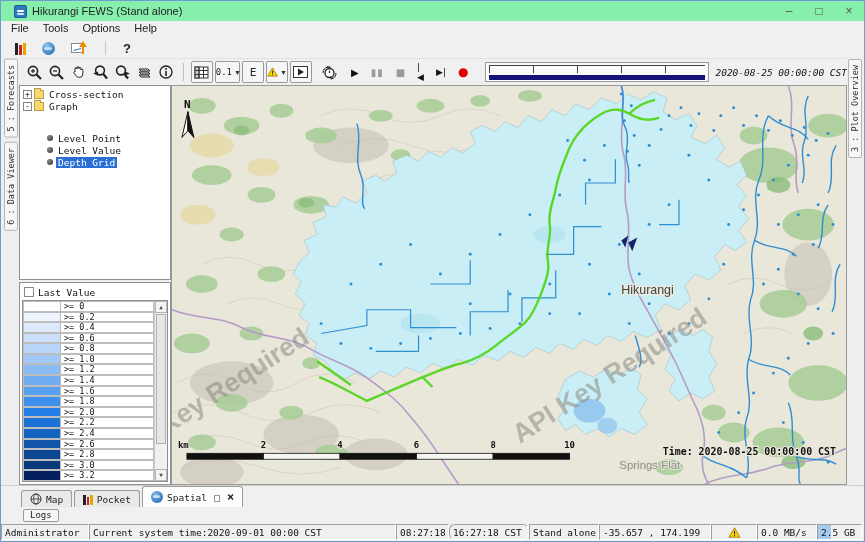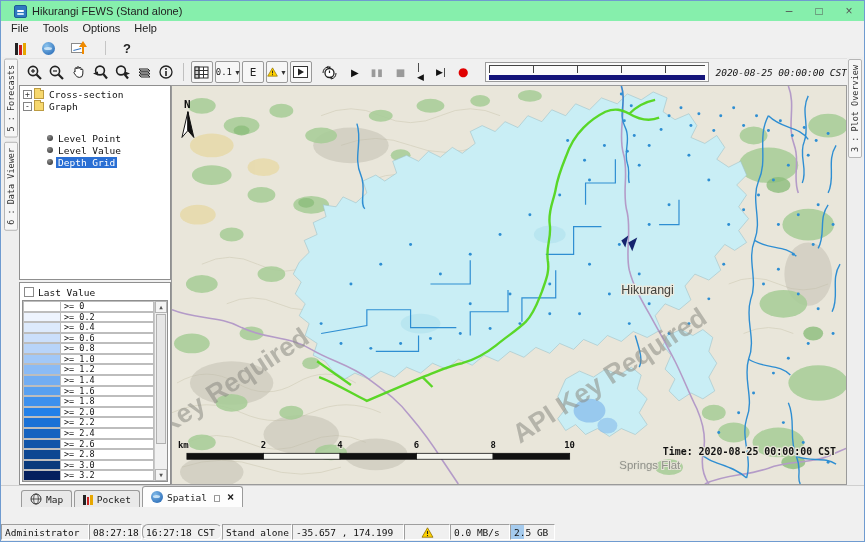--- a/index.html
+++ b/index.html
@@ -712,23 +712,27 @@
       <span>Pocket</span>
     </span>
     <span class="btab active">
       <span class="icon-bglobe"></span>
       <span>Spatial</span>
       <span class="tab-ctl">□</span>
       <span class="tab-ctl close">×</span>
     </span>
   </div>
 
+  <div class="logsrow">
+    <span class="logs-btn">Logs</span>
+  </div>
 
   <div class="statusbar">
     <span class="seg" style="width:88px;">Administrator</span>
+    <span class="seg" style="width:307px;">Current system time:2020-09-01 00:00 CST</span>
     <span class="seg" style="width:53px;" title="">08:27:18 GMT</span>
     <span class="seg" style="width:80px;border-radius:6px;">16:27:18 CST</span>
     <span class="seg" style="width:70px;">Stand alone</span>
     <span class="seg" style="width:112px;">-35.657 , 174.199</span>
     <span class="seg" style="width:46px;justify-content:center;">
       <svg width="13" height="11" viewBox="0 0 16 14">
         <polygon points="8,1 15,13 1,13" fill="#ffd200" stroke="#8a6d00" stroke-width="1"></polygon>
         <rect x="7.3" y="5" width="1.4" height="4" fill="#222"></rect>
           <rect x="7.3" y="10.2" width="1.4" height="1.4" fill="#222"></rect>
       </svg>

